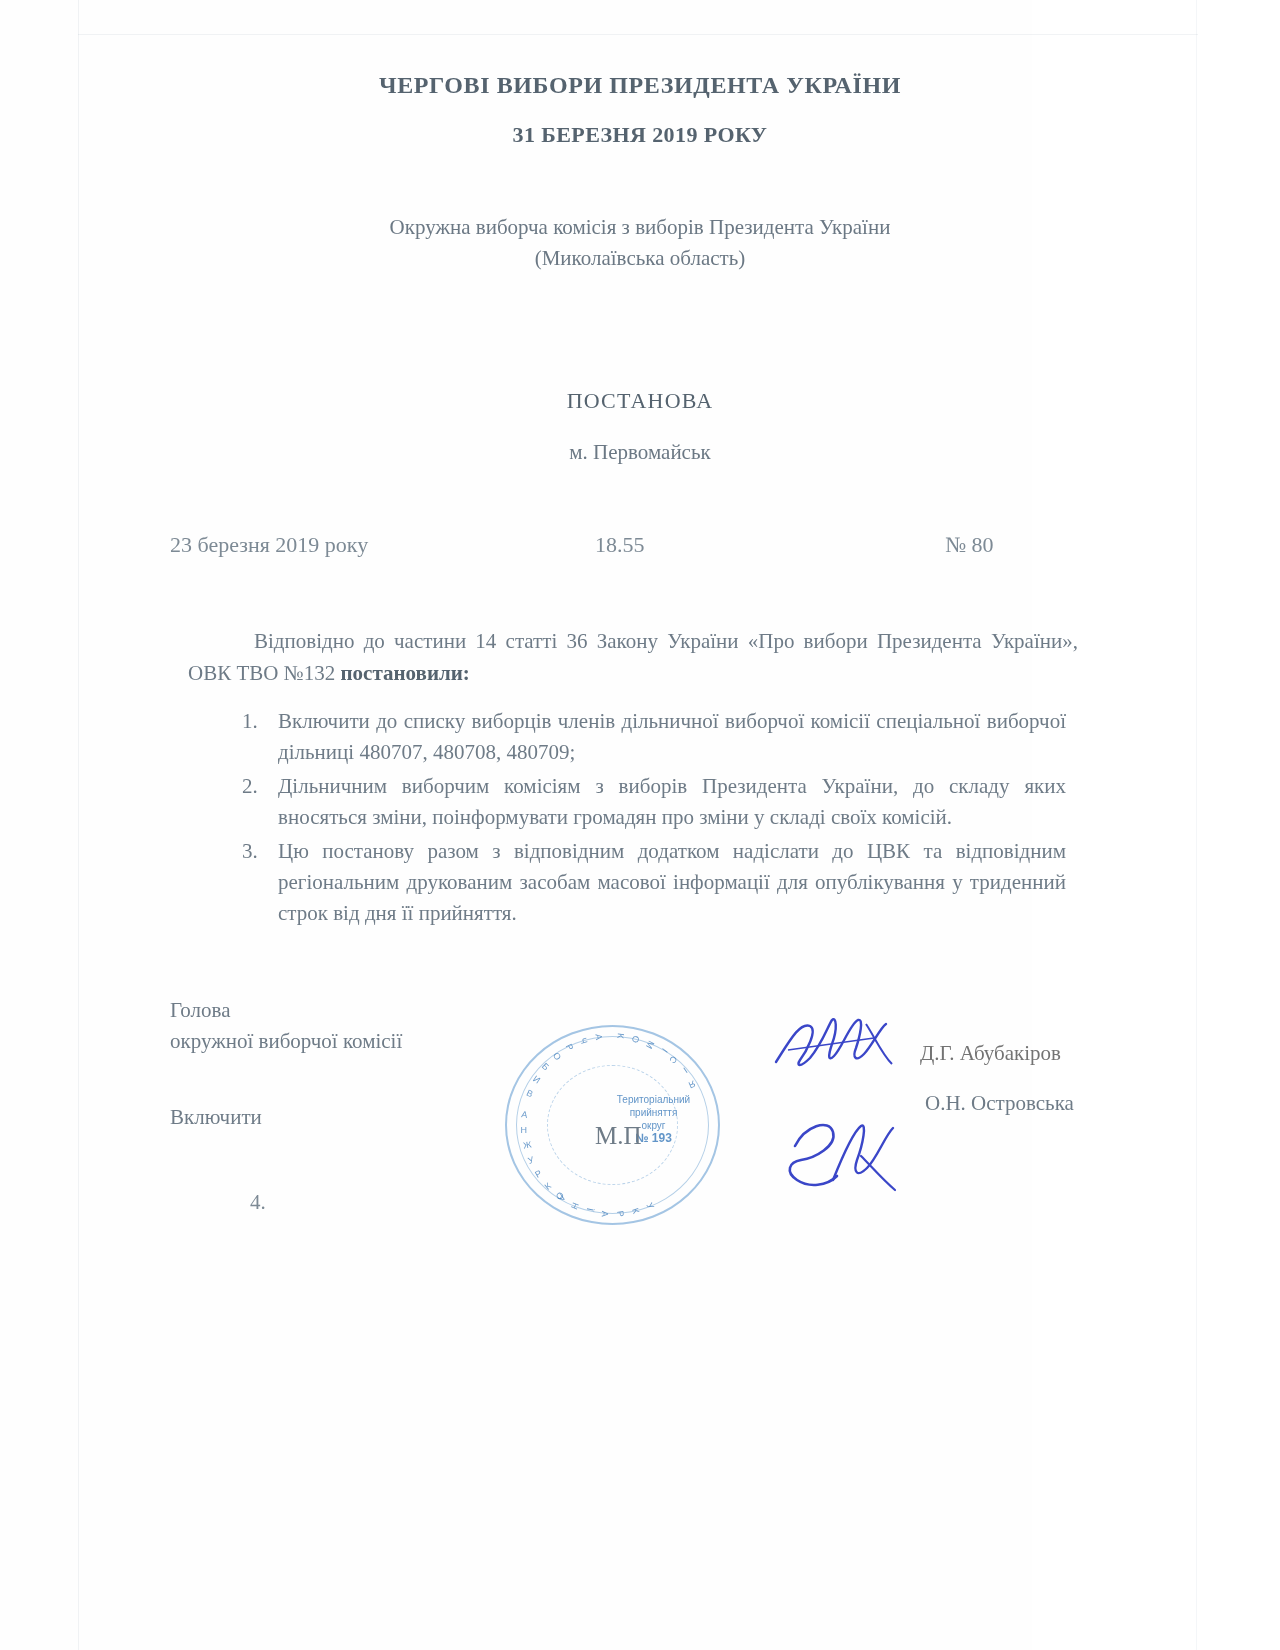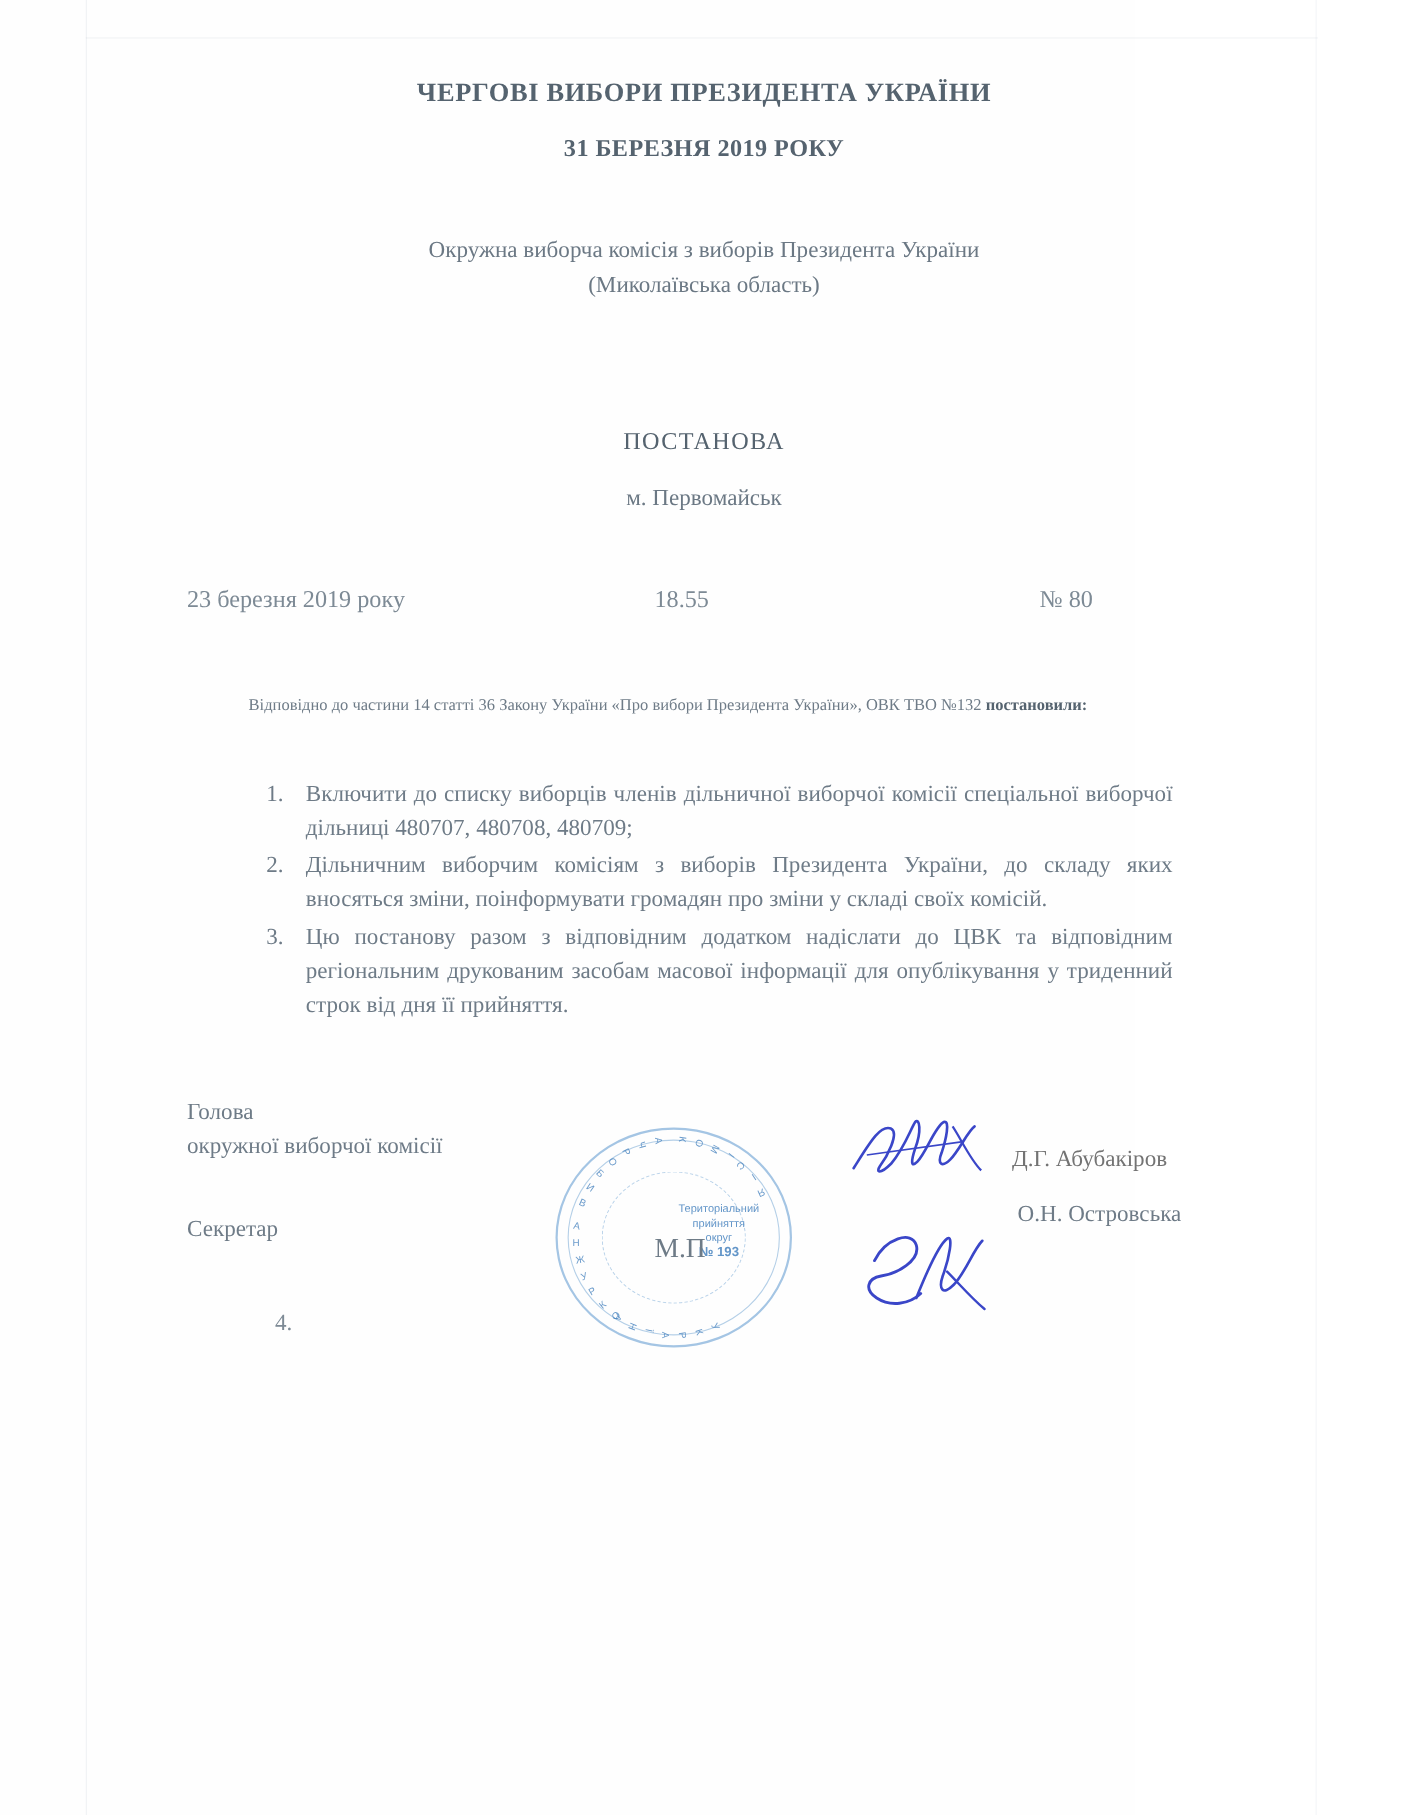--- a/index.html
+++ b/index.html
@@ -110,23 +110,23 @@
     position: absolute;
     left: 425px; top: 0;
   }
   .meta-number {
     position: absolute;
     left: 775px; top: 0;
   }
 
   .body-intro {
     position: absolute;
-    left: 160px; top: 625px;
+    left: 188px; top: 625px;
     width: 890px;
-    font-size: 15px;
+    font-size: 21px;
     line-height: 32px;
     color: #6e7b87;
     text-align: justify;
   }
   .body-intro .indent { display: inline-block; width: 66px; }
   .body-intro b { color: #55636f; font-weight: bold; }
 
   .items {
     position: absolute;
     left: 236px; top: 706px;
@@ -294,21 +294,21 @@
       <span>Цю постанову разом з відповідним додатком надіслати до ЦВК та відповідним регіональним друкованим засобам масової інформації для опублікування у триденний строк від дня її прийняття.</span>
     </div>
   </div>
 
   <div class="sign-block">
     <div class="sign-role-1">
       <div>Голова</div>
       <div>окружної виборчої комісії</div>
     </div>
     <div class="sign-name-1">Д.Г. Абубакіров</div>
-    <div class="sign-role-2">Секретар</div>
+    <div class="sign-role-2">Включити</div>
     <div class="sign-name-2">О.Н. Островська</div>
     <div class="trailing-num">4.</div>
   </div>
 
   <div class="stamp">
     <div class="stamp-outer-text">
       <span style="transform: rotate(-140deg) translate(0,-92px) rotate(90deg);">О</span>
       <span style="transform: rotate(-130deg) translate(0,-92px) rotate(90deg);">К</span>
       <span style="transform: rotate(-120deg) translate(0,-92px) rotate(90deg);">Р</span>
       <span style="transform: rotate(-110deg) translate(0,-92px) rotate(90deg);">У</span>

